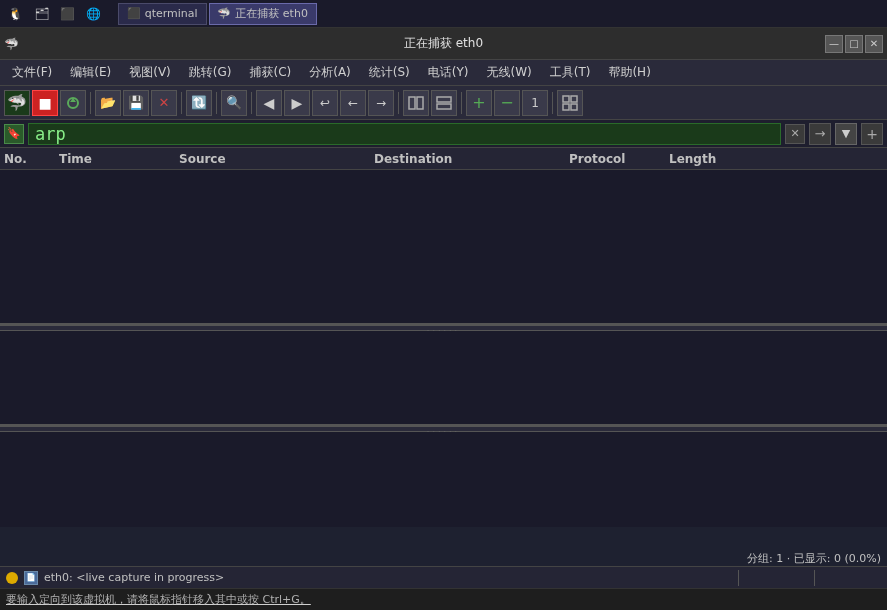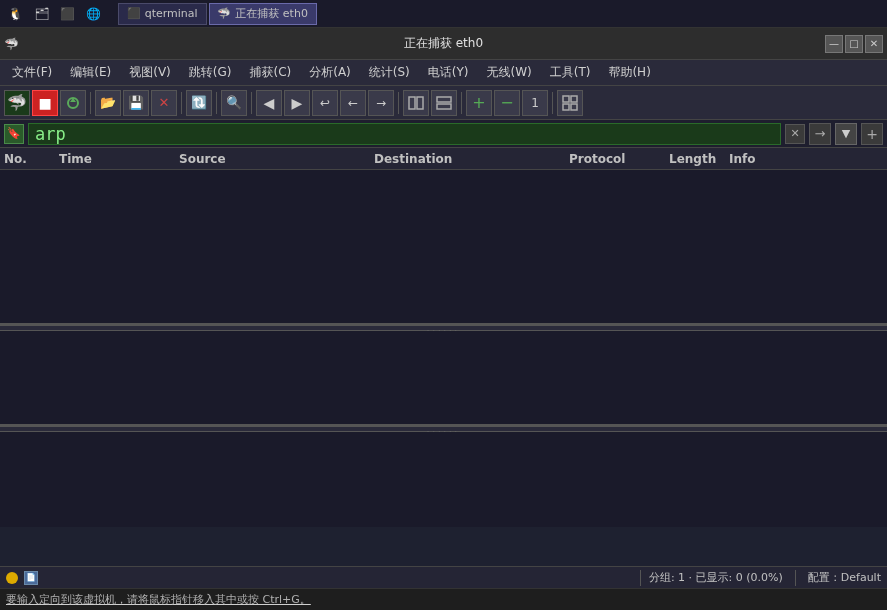--- a/index.html
+++ b/index.html
@@ -288,20 +288,21 @@
     .status-divider {
       width: 1px;
       height: 16px;
       background: #555;
       margin: 0 8px;
     }
     .status-right {
       display: flex;
       align-items: center;
       gap: 4px;
+      flex-direction: column;
     }
 
     
     .tip-bar {
       background: #1e1e1e;
       height: 22px;
       display: flex;
       align-items: center;
       padding: 0 6px;
       position: absolute;
@@ -489,21 +490,20 @@
   <div class="filter-plus">+</div>
 </div>
 
 <div class="col-headers">
   <div class="col-header col-no">No.</div>
   <div class="col-header col-time">Time</div>
   <div class="col-header col-source">Source</div>
   <div class="col-header col-dest">Destination</div>
   <div class="col-header col-proto">Protocol</div>
   <div class="col-header col-len">Length</div>
-  <div class="col-header col-info">Info</div>
 </div>
 
 <div class="packet-list">
   
 </div>
 
 <div class="divider">
   <span class="divider-dots">......</span>
 </div>
 
@@ -514,20 +514,21 @@
   <span class="divider-dots">......</span>
 </div>
 
 <div class="hex-pane">
 </div>
 
 <div class="status-bar">
   <div class="status-left">
     <div class="status-dot"></div>
     <div class="status-icon-file">📄</div>
+    <span class="status-text">eth0: &lt;live capture in progress&gt;</span>
   </div>
   <div class="status-divider"></div>
   <div class="status-right">
     <span class="status-text">分组: 1 · 已显示: 0 (0.0%)</span>
     <div class="status-divider"></div>
     <span class="status-text">配置：Default</span>
   </div>
 </div>
 
 <div class="tip-bar">

